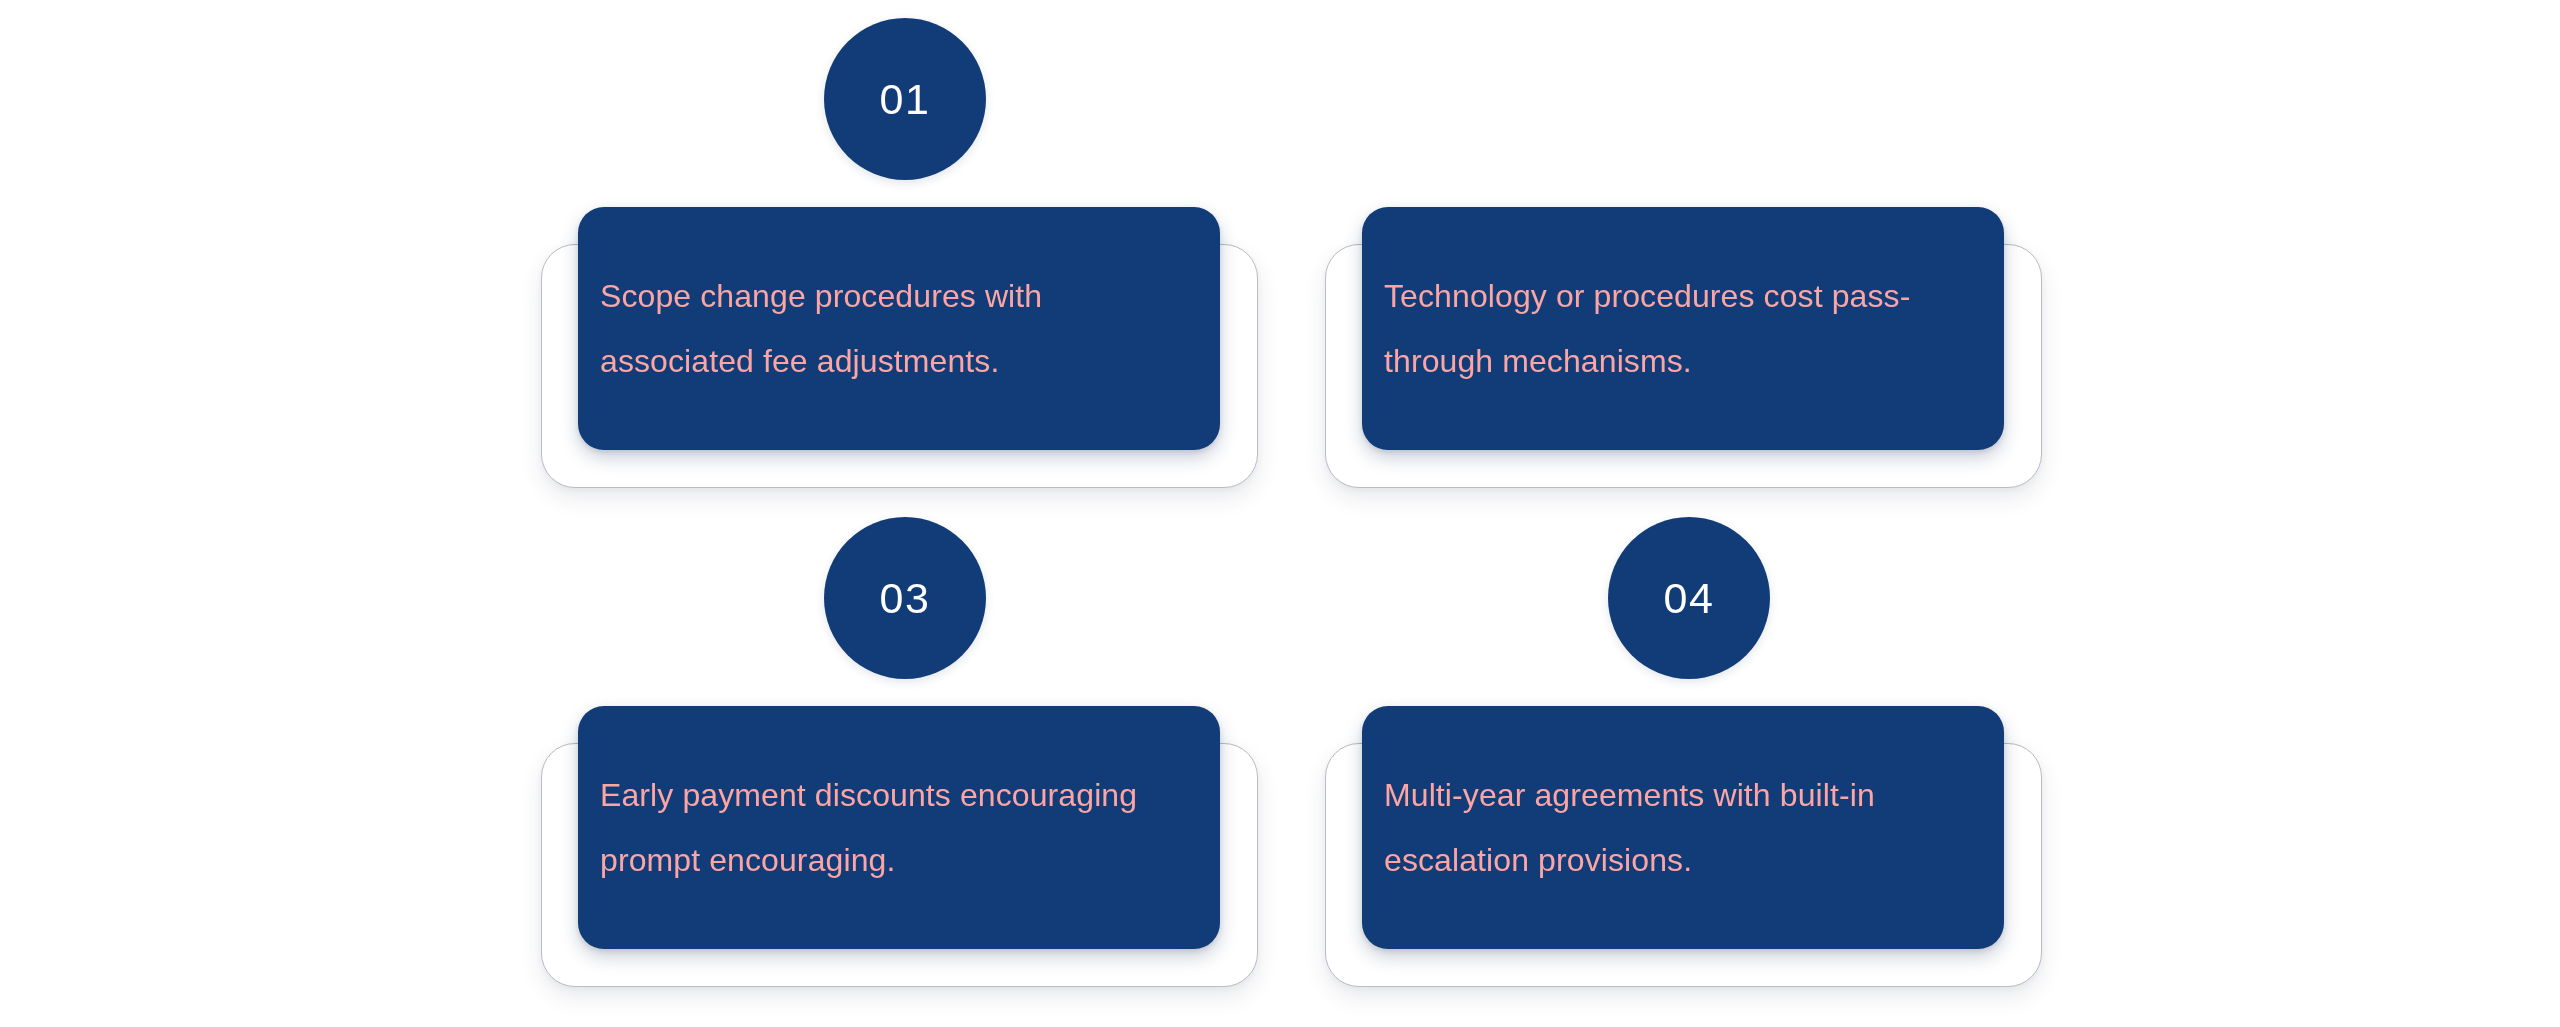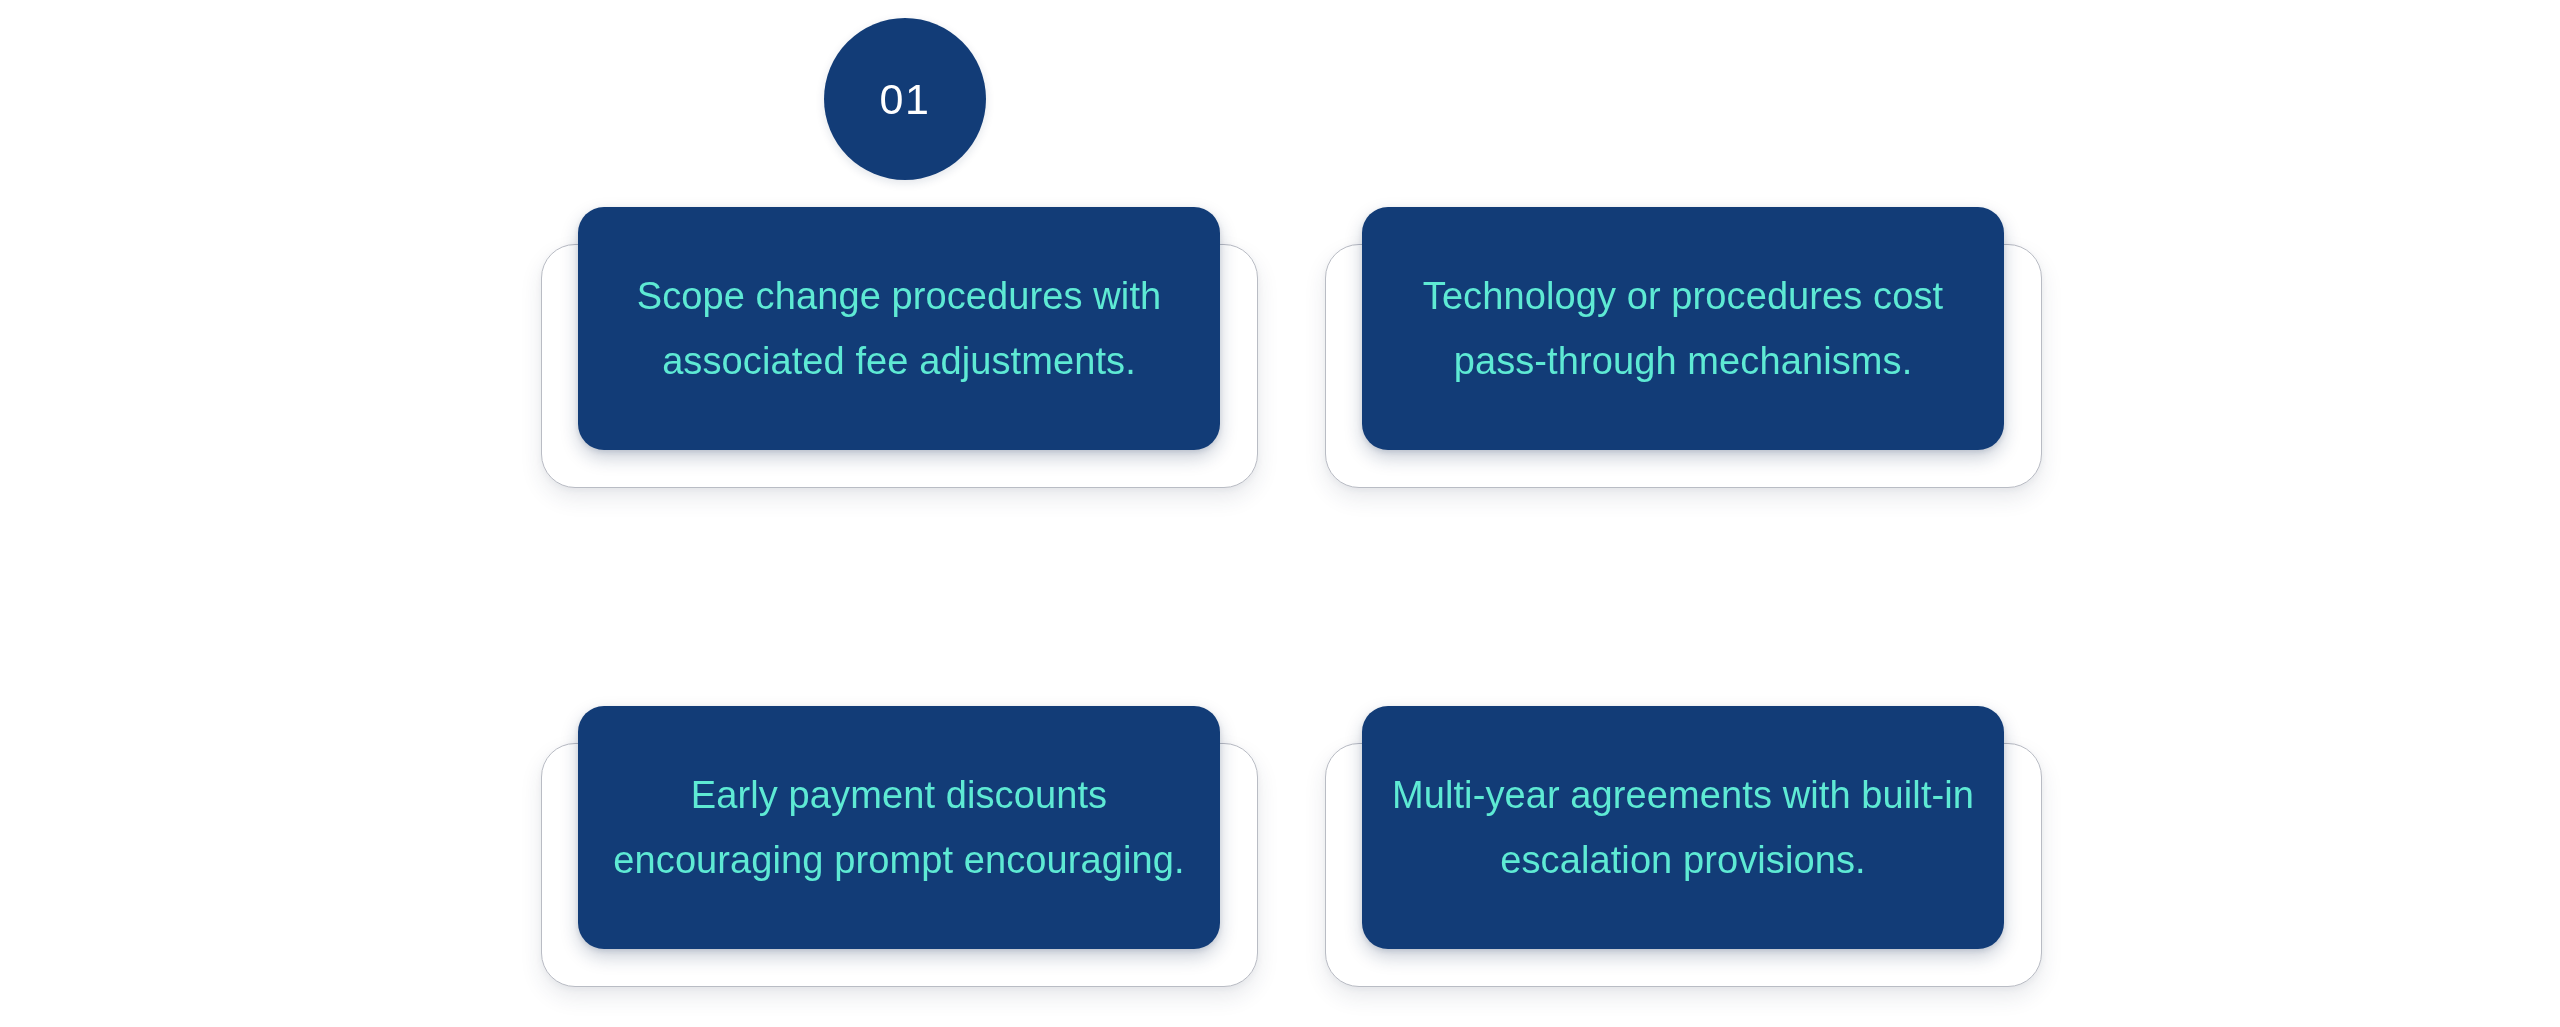--- a/index.html
+++ b/index.html
@@ -94,24 +94,24 @@
     display: flex;
     align-items: center;
     justify-content: center;
     padding: 0 22px;
     box-shadow: 0 8px 18px rgba(20,40,80,0.22),
                 0 2px 5px rgba(20,40,80,0.12);
     z-index: 2;
   }
 
   .card-text {
-    color: #5eead4;
-    font-size: 38px;
+    color: #fca5a5;
+    font-size: 32px;
     line-height: 65px;
-    text-align: center;
+    text-align: left;
     font-weight: 400;
     letter-spacing: 0.1px;
     font-family: "Liberation Sans", sans-serif;
   }
 </style>
 </head>
 <body>
 
 <div class="board">
   <div class="grid">
@@ -127,27 +127,33 @@
     </div>
 
     <div class="unit col-2 row-1">
       <div class="card-back"></div>
       <div class="card-front">
         <span class="card-text">Technology or procedures cost pass-through mechanisms.</span>
       </div>
     </div>
 
     <div class="unit col-1 row-2">
+      <div class="badge">
+        <span class="badge-number">03</span>
+      </div>
       <div class="card-back"></div>
       <div class="card-front">
         <span class="card-text">Early payment discounts encouraging prompt encouraging.</span>
       </div>
     </div>
 
     <div class="unit col-2 row-2">
+      <div class="badge">
+        <span class="badge-number">04</span>
+      </div>
       <div class="card-back"></div>
       <div class="card-front">
         <span class="card-text">Multi-year agreements with built-in escalation provisions.</span>
       </div>
     </div>
 
   </div>
 </div>
 
 </body></html>

